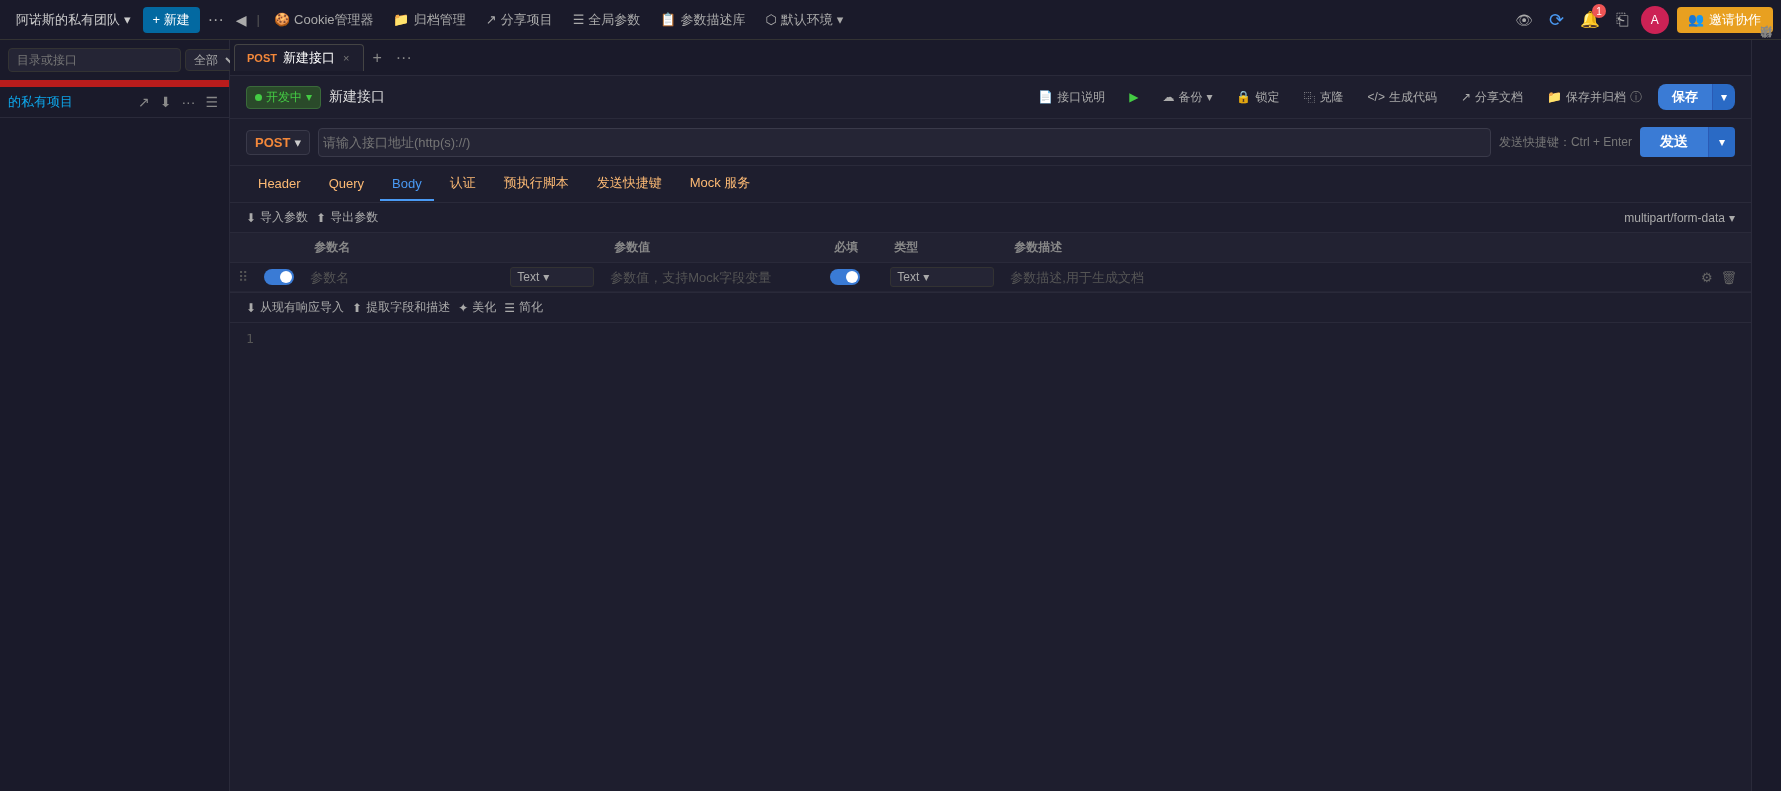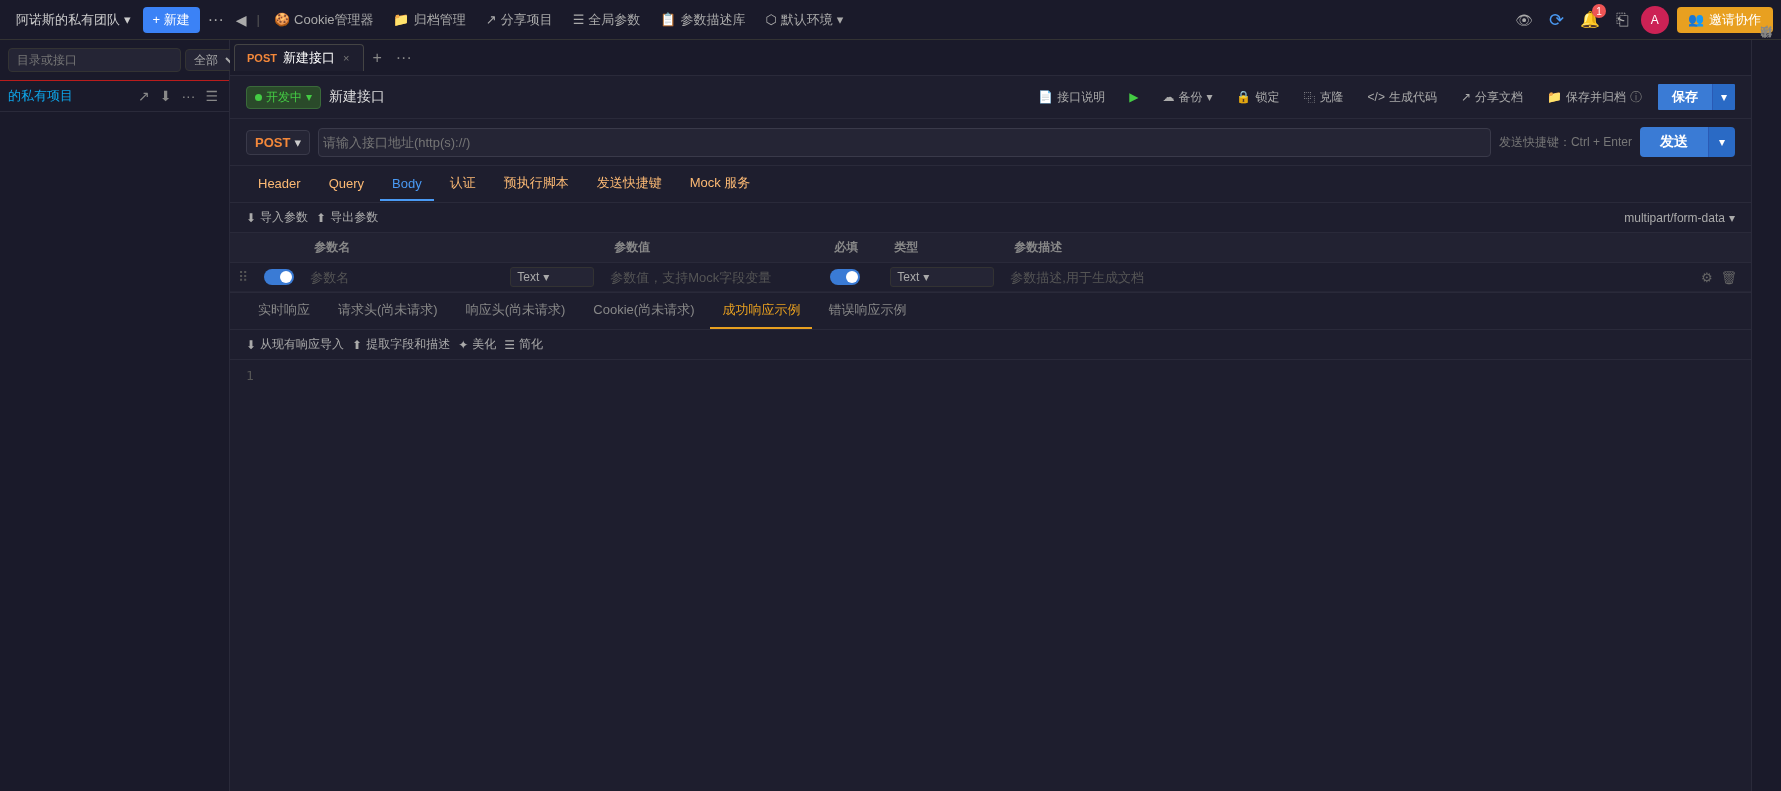--- a/index.html
+++ b/index.html
@@ -23,21 +23,21 @@
       border-bottom: 1px solid #333;
       gap: 4px;
     }
     .team-name {
       display: flex; align-items: center; gap: 4px;
       color: #ccc; font-size: 13px; cursor: pointer;
       padding: 4px 8px; border-radius: 4px;
     }
     .new-btn {
       display: flex; align-items: center; gap: 4px;
-      background: #3b82f6; color: #fff; border: none;
+      background: #0369a1; color: #fff; border: none;
       padding: 4px 10px; border-radius: 4px; cursor: pointer;
       font-size: 13px;
       text-align: center;
     }
     .nav-sep { color: #555; margin: 0 2px; }
     .nav-item {
       display: flex; align-items: center; gap: 4px;
       color: #aaa; padding: 4px 8px; border-radius: 4px; cursor: pointer;
       font-size: 13px; white-space: nowrap;
     }
@@ -78,21 +78,21 @@
       width: 230px;
       background: #1a1a2a;
       border-right: 1px solid #2a2a3a;
       display: flex;
       flex-direction: column;
       flex-shrink: 0;
     }
     .sidebar-search {
       display: flex; align-items: center; gap: 4px;
       padding: 8px;
-      border-bottom: 1px solid #b91c1c;
+      border-bottom: 7px solid #b91c1c;
     }
     .sidebar-search-input {
       flex: 1; background: #252535; border: 1px solid #333;
       border-radius: 4px; color: #aaa; padding: 4px 8px; font-size: 12px;
     }
     .sidebar-search select {
       background: #252535; border: 1px solid #333;
       border-radius: 4px; color: #aaa; padding: 4px; font-size: 12px;
     }
     .sidebar-actions {
@@ -160,21 +160,21 @@
       color: #ddd; font-size: 14px;
     }
     .interface-header-right {
       display: flex; align-items: center; gap: 8px;
     }
     .header-action-btn {
       background: none; border: none; color: #aaa; cursor: pointer;
       padding: 3px 8px; border-radius: 4px; font-size: 12px;
       display: flex; align-items: center; gap: 4px;
     }
-    .save-btn-group { display: flex; border-radius: 1px; overflow: hidden; justify-content: flex-end; }
+    .save-btn-group { display: flex; border-radius: 8px; overflow: hidden; justify-content: flex-end; }
     .save-btn-main {
       background: #3a7bd5; color: #fff; border: none;
       padding: 4px 14px; cursor: pointer; font-size: 13px; font-weight: bold;
     }
     .save-btn-caret {
       background: #2a6ac5; color: #fff; border: none; border-left: 1px solid #2a5ab5;
       padding: 4px 8px; cursor: pointer; font-size: 12px;
     }
 
     
@@ -591,40 +591,20 @@
                 <button class="row-action-btn">⚙</button>
                 <button class="row-action-btn">🗑</button>
               </div>
             </td>
           </tr>
         </tbody>
       </table>
     </div>
 
     <div class="response-area">
-      <div class="response-tabs">
-        <div class="response-tab">
-          <span>实时响应</span>
-        </div>
-        <div class="response-tab">
-          <span>请求头(尚未请求)</span>
-        </div>
-        <div class="response-tab">
-          <span>响应头(尚未请求)</span>
-        </div>
-        <div class="response-tab">
-          <span>Cookie(尚未请求)</span>
-        </div>
-        <div class="response-tab active">
-          <span>成功响应示例</span>
-        </div>
-        <div class="response-tab">
-          <span>错误响应示例</span>
-        </div>
-      </div>
       <div class="response-toolbar">
         <button class="response-action-btn">
           <span>⬇</span>
           <span>从现有响应导入</span>
         </button>
         <button class="response-action-btn">
           <span>⬆</span>
           <span>提取字段和描述</span>
         </button>
         <button class="response-action-btn">

